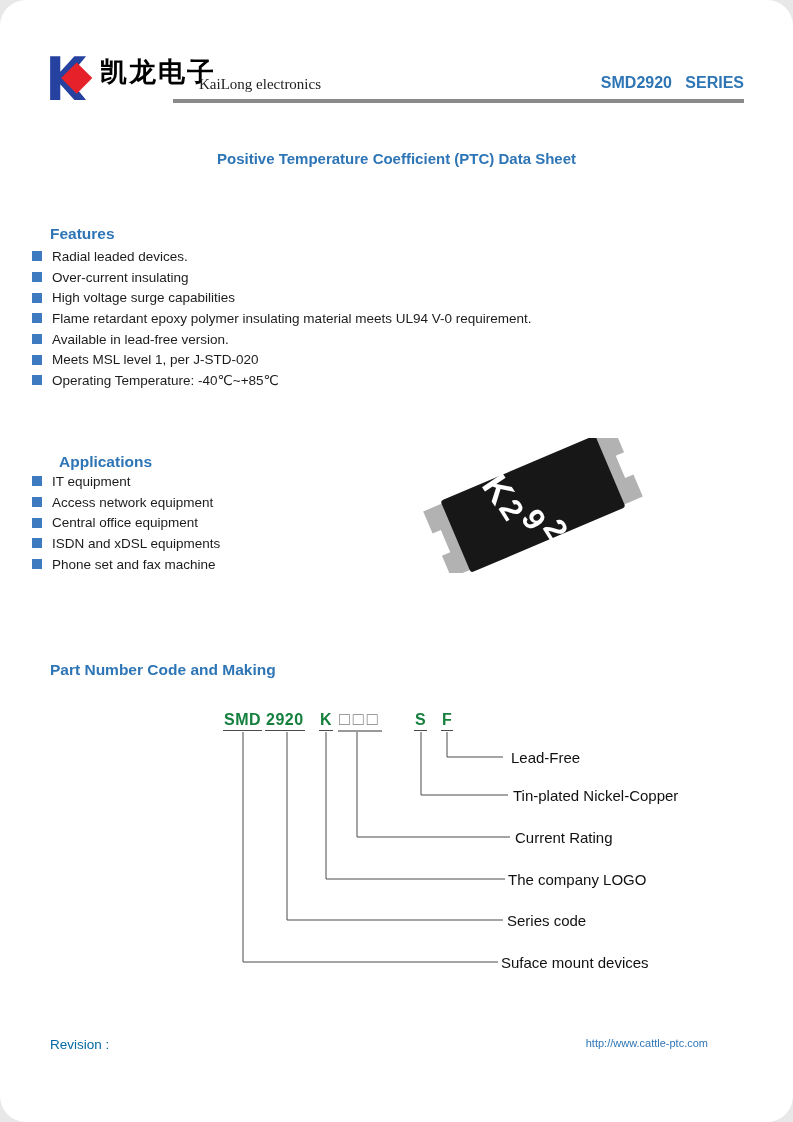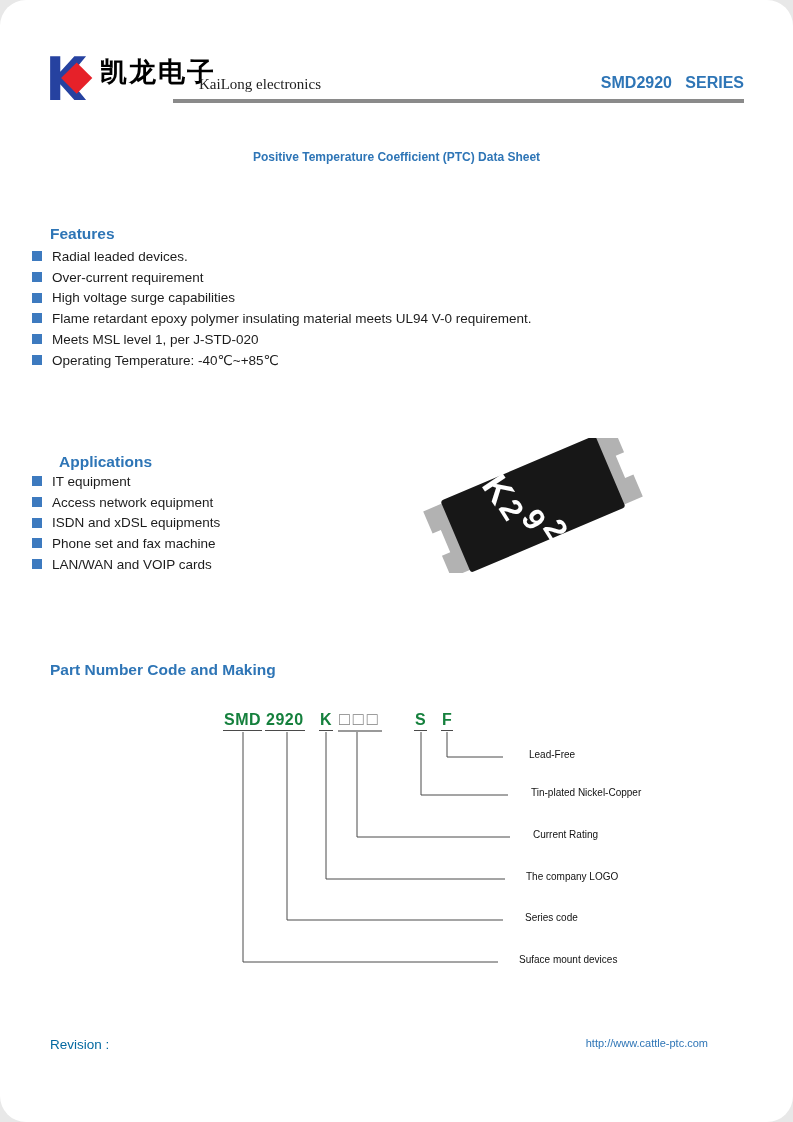--- a/index.html
+++ b/index.html
@@ -12,21 +12,21 @@
   .logo-icon{position:absolute;left:47px;top:52px;}
   .logo-cn{position:absolute;left:100px;top:54px;font-size:27px;font-weight:bold;
     font-family:"DejaVu Sans",sans-serif;color:#000;letter-spacing:2px;}
   .logo-en{position:absolute;left:199px;top:76px;font-size:15px;
     font-family:"Liberation Serif","DejaVu Serif",serif;color:#222;}
   .series{position:absolute;right:49px;top:74px;font-size:16px;font-weight:bold;
     color:#2E75B6;white-space:pre;}
   .header-rule{position:absolute;left:173px;top:99px;width:571px;height:4px;background:#8a8a8a;}
   
   .doc-title{position:absolute;left:0;top:150px;width:100%;text-align:center;
-    font-size:12px;font-weight:bold;color:#2E75B6;}
+    font-size:15px;font-weight:bold;color:#2E75B6;}
   
   .sec-head{position:absolute;left:50px;font-size:15.5px;font-weight:bold;color:#2E75B6;}
   .features-head{top:225px;}
   .applications-head{top:453px;margin-left:9px;}
   .part-head{top:661px;text-align:center;}
   
   .blist{position:absolute;left:32px;display:flex;flex-direction:column;}
   .features-list{top:246px;}
   .applications-list{top:471px;}
   .brow{height:20.7px;display:flex;align-items:center;}
@@ -39,21 +39,21 @@
     border-bottom:1.5px solid #4a4a4a;padding:0 1px 2px 1px;letter-spacing:.5px;line-height:17px;}
   .seg-smd{left:223px;}
   .seg-2920{left:265px;}
   .seg-k{left:319px;}
   .seg-boxes{left:338px;font-size:18px;font-weight:400;color:#808080;letter-spacing:3px;
     border-bottom:2px solid #999;line-height:16px;padding-bottom:3px;}
   .seg-s{left:414px;}
   .seg-f{left:441px;}
   
   .diagram-svg{position:absolute;left:0;top:732px;}
-  .callout{position:absolute;font-size:10px;color:#111;white-space:nowrap;margin-left:18px;}
+  .callout{position:absolute;font-size:15px;color:#111;white-space:nowrap;}
   .co-0{left:511px;top:749px;}
   .co-1{left:513px;top:787px;}
   .co-2{left:515px;top:829px;}
   .co-3{left:508px;top:871px;}
   .co-4{left:507px;top:912px;}
   .co-5{left:501px;top:954px;}
   
   .revision{position:absolute;left:50px;top:1037px;font-size:13.5px;color:#0369a1;white-space:pre;}
   .site-url{position:absolute;right:85px;top:1037px;font-size:11px;color:#2E75B6;
     text-decoration:none;}
@@ -75,29 +75,33 @@
   <div class="doc-title">Positive Temperature Coefficient (PTC) Data Sheet</div>
 
   <div class="sec-head features-head">Features</div>
   <div class="blist features-list">
     <div class="brow">
       <span class="bullet"></span>
       <span class="btext">Radial leaded devices.</span>
     </div>
     <div class="brow">
       <span class="bullet"></span>
-      <span class="btext">Over-current requirement</span>
+      <span class="btext">Over-current insulating</span>
     </div>
     <div class="brow">
       <span class="bullet"></span>
       <span class="btext">High voltage surge capabilities</span>
     </div>
     <div class="brow">
       <span class="bullet"></span>
       <span class="btext">Flame retardant epoxy polymer insulating material meets UL94 V-0 requirement.</span>
+    </div>
+    <div class="brow">
+      <span class="bullet"></span>
+      <span class="btext">Available in lead-free version.</span>
     </div>
     <div class="brow">
       <span class="bullet"></span>
       <span class="btext">Meets MSL level 1, per J-STD-020</span>
     </div>
     <div class="brow">
       <span class="bullet"></span>
       <span class="btext">Operating Temperature: -40℃~+85℃</span>
     </div>
   </div>
@@ -107,29 +111,29 @@
     <div class="brow">
       <span class="bullet"></span>
       <span class="btext">IT equipment</span>
     </div>
     <div class="brow">
       <span class="bullet"></span>
       <span class="btext">Access network equipment</span>
     </div>
     <div class="brow">
       <span class="bullet"></span>
+      <span class="btext">Central office equipment</span>
+    </div>
+    <div class="brow">
+      <span class="bullet"></span>
       <span class="btext">ISDN and xDSL equipments</span>
     </div>
     <div class="brow">
       <span class="bullet"></span>
       <span class="btext">Phone set and fax machine</span>
-    </div>
-    <div class="brow">
-      <span class="bullet"></span>
-      <span class="btext">LAN/WAN and VOIP cards</span>
     </div>
   </div>
 
   <svg class="chip-svg" width="230" height="135" viewBox="0 0 230 135">
     <g transform="translate(115,66) rotate(-23)">
       <path d="M -80 -36 L -104 -36 L -104 -12 L -95 -12 L -95 12 L -104 12 L -104 36 L -80 36 Z" fill="#b2b2b2"></path>
       <path d="M 80 -36 L 104 -36 L 104 -12 L 95 -12 L 95 12 L 104 12 L 104 36 L 80 36 Z" fill="#b2b2b2"></path>
       <rect x="-84" y="-39" width="168" height="78" rx="3" fill="#171717"></rect>
     </g>
     <text transform="translate(70,58) rotate(56)" text-anchor="middle" font-size="36" font-weight="bold" fill="#ffffff" font-family="Liberation Sans, DejaVu Sans, sans-serif">K</text>

